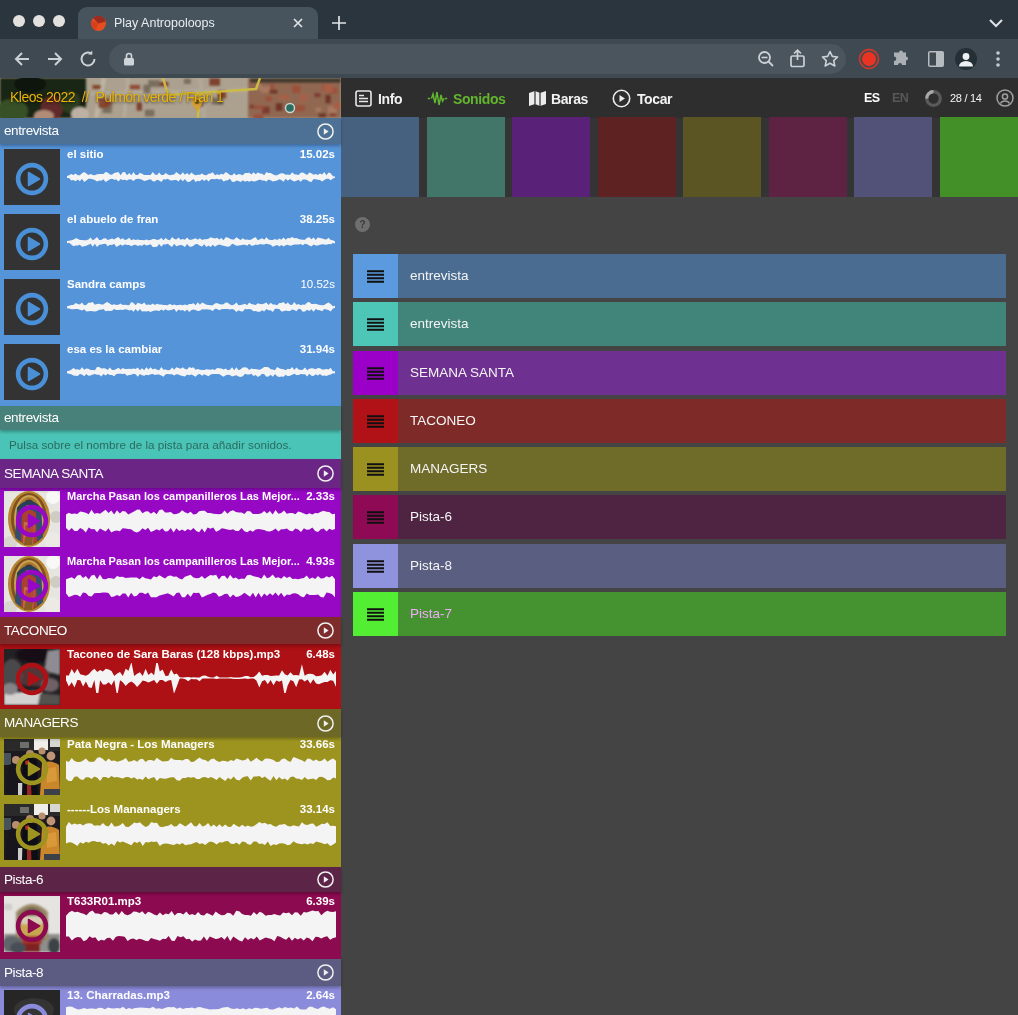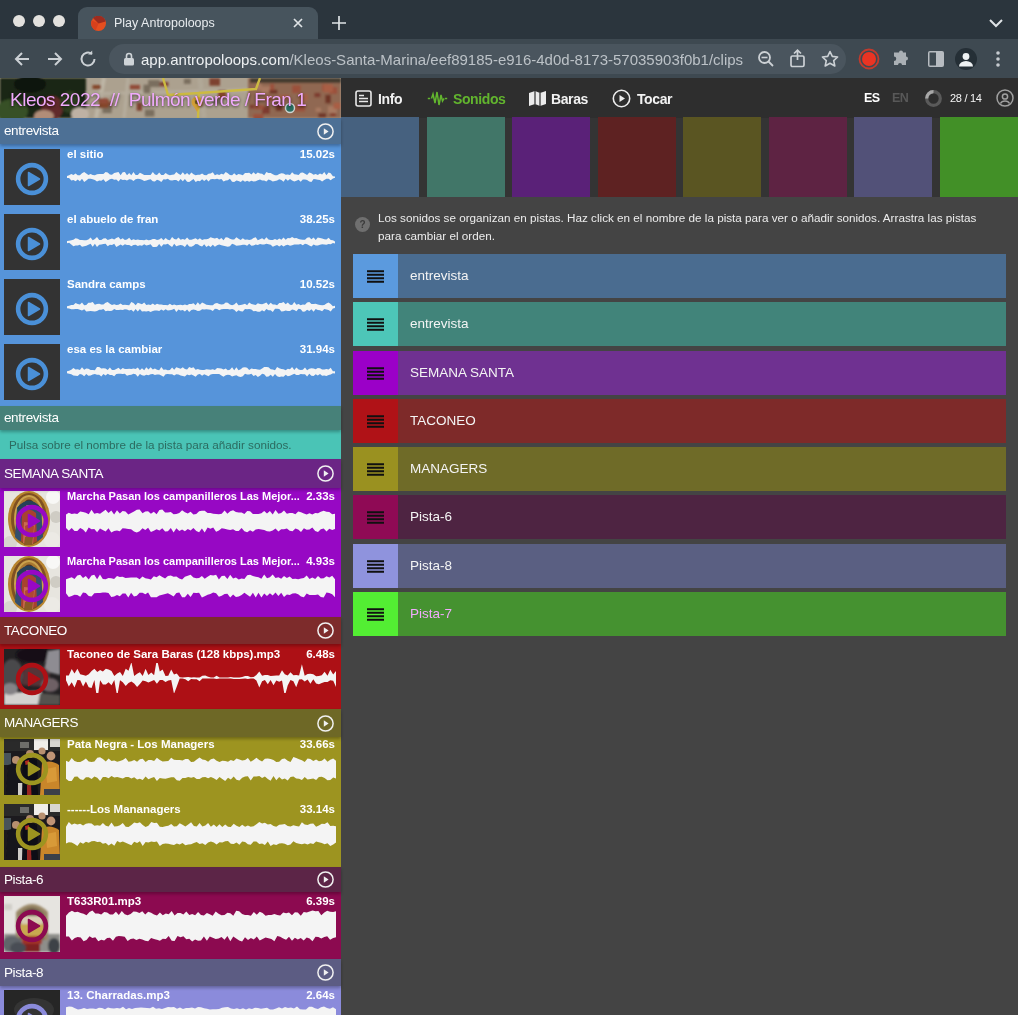--- a/index.html
+++ b/index.html
@@ -38,21 +38,20 @@
     </svg>
 <svg class="abs" style="left:79px;top:50px" width="18" height="18" viewBox="0 0 18 18">
 <path d="M15.5 9 A6.5 6.5 0 1 1 13 3.9" stroke="#ccd1d5" stroke-width="2" fill="none"></path>
 <path d="M13.2 0.5 L13.2 4.6 L9.1 4.6 Z" fill="#ccd1d5"></path>
     </svg>
 <div class="abs" style="left:109px;top:44px;width:737px;height:30px;border-radius:15px;background:#4a555e"></div>
 <svg class="abs" style="left:123px;top:52px" width="12" height="14" viewBox="0 0 12 14">
 <rect x="1" y="6" width="10" height="7.5" rx="1.5" fill="#cfd4d8"></rect>
 <path d="M3.5 6 V4 a2.5 2.5 0 0 1 5 0 V6" stroke="#cfd4d8" stroke-width="1.6" fill="none"></path>
     </svg>
-<div class="txt" style="left:141px;top:51px;font-size:15px;color:#edf0f2">app.antropoloops.com<span style="color:#bcc2c7">/Kleos-Santa-Marina/eef89185-e916-4d0d-8173-57035903f0b1/clips</span></div>
 <svg class="abs" style="left:757px;top:50px" width="18" height="18" viewBox="0 0 18 18">
 <circle cx="7.5" cy="7.5" r="5.5" stroke="#ccd1d5" stroke-width="1.8" fill="none"></circle>
 <path d="M11.5 11.5 L16 16" stroke="#ccd1d5" stroke-width="1.8"></path>
 <path d="M4.5 7.5 H10.5" stroke="#ccd1d5" stroke-width="1.6"></path>
     </svg>
 <svg class="abs" style="left:789px;top:49px" width="17" height="19" viewBox="0 0 17 19">
 <rect x="2" y="7" width="13" height="10.5" rx="1.5" stroke="#ccd1d5" stroke-width="1.7" fill="none"></rect>
 <path d="M8.5 11 V1.5 M5 4.5 L8.5 1.2 L12 4.5" stroke="#ccd1d5" stroke-width="1.7" fill="none"></path>
     </svg>
 <svg class="abs" style="left:821px;top:50px" width="18" height="18" viewBox="0 0 18 18">
@@ -145,21 +144,21 @@
 <rect x="250" y="0" width="91" height="5" fill="#4e4336"></rect>
 </g>
 <path d="M163 0 L168 17 L199 15 L198 40" stroke="#e8d44a" stroke-width="2.4" fill="none"></path>
 <path d="M199 15 L256 11 L260 0" stroke="#e8d44a" stroke-width="2.4" fill="none"></path>
 <circle cx="290" cy="30" r="4.5" fill="#2e7d6e" stroke="#e8f0ee" stroke-width="1.4"></circle>
 <circle cx="197" cy="24" r="5.5" fill="#f0b53c"></circle>
 <path d="M197 34 L192.5 26 L201.5 26 Z" fill="#f0b53c"></path>
 <circle cx="197" cy="24" r="2.2" fill="#8a6a20"></circle>
 <rect x="0" y="0" width="341" height="40" fill="rgba(15,15,15,0.13)"></rect>
 </svg>
-<div class="txt" style="left:10px;top:89px;font-size:19px;letter-spacing:-0.5px;color:#f0abfc;text-shadow:0 1px 3px rgba(0,0,0,.7)">Kleos 2022&nbsp; // &nbsp;Pulmón verde / Fran 1</div>
+<div class="txt" style="left:10px;top:89px;font-size:14px;letter-spacing:-0.5px;color:#eab308;text-shadow:0 1px 3px rgba(0,0,0,.7)">Kleos 2022&nbsp; // &nbsp;Pulmón verde / Fran 1</div>
 <svg class="abs" style="left:355px;top:90px" width="17" height="17" viewBox="0 0 17 17">
 <rect x="1" y="1" width="15" height="15" rx="2" stroke="#e8e8e8" stroke-width="1.6" fill="none"></rect>
 <path d="M4 5.5 H9 M4 8.5 H13 M4 11.5 H13" stroke="#e8e8e8" stroke-width="1.4"></path>
     </svg>
 <div class="txt" style="left:378px;top:91px;font-size:14px;font-weight:600;letter-spacing:-0.4px;color:#f2f2f2">Info</div>
 <svg class="abs" style="left:427px;top:90px" width="21" height="17" viewBox="0 0 21 17">
 <g stroke="#62b52e" stroke-width="1.6" fill="none">
 <path d="M0.8 8.5 H3.2 M17.8 8.5 H20.2"></path>
 <path d="M4.5 8.5 L6 4 L8 13 L10 2 L12 15 L14 5 L15.5 11 L17 8.5" stroke-width="1.5"></path>
 </g>
@@ -262,21 +261,21 @@
 <svg style="position:absolute;left:67px;top:234px" width="268" height="16" viewBox="0 0 268 16">
       <path d="M0.0 7.0 L2.1 6.7 L4.3 6.3 L6.4 5.7 L8.6 4.2 L10.7 4.8 L12.9 6.0 L15.0 6.0 L17.2 6.2 L19.3 6.2 L21.4 5.5 L23.6 3.6 L25.7 6.2 L27.9 4.9 L30.0 3.0 L32.2 6.1 L34.3 6.1 L36.4 4.5 L38.6 4.2 L40.7 6.0 L42.9 5.3 L45.0 4.6 L47.2 5.4 L49.3 4.1 L51.5 3.0 L53.6 5.5 L55.7 4.2 L57.9 6.1 L60.0 5.4 L62.2 3.7 L64.3 6.3 L66.5 5.2 L68.6 5.9 L70.8 5.4 L72.9 6.1 L75.0 6.0 L77.2 6.3 L79.3 5.5 L81.5 6.2 L83.6 5.9 L85.8 5.1 L87.9 5.0 L90.0 6.0 L92.2 5.4 L94.3 4.0 L96.5 6.3 L98.6 3.9 L100.8 5.8 L102.9 6.3 L105.1 3.0 L107.2 5.0 L109.3 5.6 L111.5 3.6 L113.6 5.8 L115.8 5.0 L117.9 5.7 L120.1 3.4 L122.2 5.7 L124.4 5.7 L126.5 4.9 L128.6 4.2 L130.8 5.7 L132.9 4.3 L135.1 6.1 L137.2 5.2 L139.4 5.2 L141.5 4.7 L143.6 3.3 L145.8 4.0 L147.9 4.6 L150.1 3.8 L152.2 5.5 L154.4 4.1 L156.5 6.3 L158.7 3.3 L160.8 3.4 L162.9 4.8 L165.1 5.4 L167.2 5.5 L169.4 3.2 L171.5 4.8 L173.7 6.1 L175.8 4.2 L178.0 5.8 L180.1 5.6 L182.2 6.1 L184.4 5.6 L186.5 4.0 L188.7 3.2 L190.8 6.3 L193.0 5.2 L195.1 4.3 L197.2 5.8 L199.4 3.2 L201.5 5.4 L203.7 5.9 L205.8 5.9 L208.0 5.0 L210.1 6.0 L212.3 4.6 L214.4 5.8 L216.5 3.5 L218.7 5.8 L220.8 3.9 L223.0 4.3 L225.1 3.0 L227.3 4.3 L229.4 4.1 L231.6 5.0 L233.7 5.6 L235.8 5.8 L238.0 5.8 L240.1 3.8 L242.3 3.2 L244.4 5.3 L246.6 3.4 L248.7 6.1 L250.8 3.6 L253.0 3.9 L255.1 4.5 L257.3 5.3 L259.4 5.4 L261.6 3.8 L263.7 5.9 L265.9 6.3 L268.0 7.4 L268.0 9.5 L265.9 9.1 L263.7 10.2 L261.6 10.0 L259.4 10.7 L257.3 10.6 L255.1 10.3 L253.0 10.7 L250.8 11.4 L248.7 11.6 L246.6 10.4 L244.4 12.5 L242.3 11.4 L240.1 10.3 L238.0 9.8 L235.8 11.2 L233.7 9.9 L231.6 10.6 L229.4 10.4 L227.3 10.5 L225.1 11.2 L223.0 11.7 L220.8 10.7 L218.7 11.2 L216.5 12.4 L214.4 10.9 L212.3 12.4 L210.1 10.9 L208.0 11.8 L205.8 12.7 L203.7 10.8 L201.5 10.3 L199.4 9.7 L197.2 10.5 L195.1 10.5 L193.0 10.0 L190.8 11.0 L188.7 10.6 L186.5 11.6 L184.4 11.8 L182.2 9.8 L180.1 11.7 L178.0 10.7 L175.8 10.7 L173.7 11.2 L171.5 11.5 L169.4 11.8 L167.2 10.4 L165.1 9.8 L162.9 12.2 L160.8 12.7 L158.7 12.2 L156.5 11.8 L154.4 11.3 L152.2 10.6 L150.1 11.3 L147.9 12.7 L145.8 10.7 L143.6 12.9 L141.5 11.5 L139.4 13.0 L137.2 10.2 L135.1 12.6 L132.9 11.8 L130.8 10.2 L128.6 10.1 L126.5 11.8 L124.4 12.8 L122.2 12.5 L120.1 10.0 L117.9 12.9 L115.8 11.5 L113.6 11.1 L111.5 11.6 L109.3 12.2 L107.2 9.7 L105.1 13.1 L102.9 11.5 L100.8 9.7 L98.6 10.5 L96.5 10.3 L94.3 12.7 L92.2 10.1 L90.0 12.8 L87.9 12.9 L85.8 12.9 L83.6 10.3 L81.5 10.9 L79.3 11.5 L77.2 10.3 L75.0 11.8 L72.9 11.2 L70.8 12.1 L68.6 10.8 L66.5 11.1 L64.3 12.3 L62.2 11.0 L60.0 11.1 L57.9 10.2 L55.7 11.7 L53.6 10.6 L51.5 11.7 L49.3 13.0 L47.2 9.7 L45.0 11.0 L42.9 10.8 L40.7 12.3 L38.6 9.8 L36.4 10.0 L34.3 10.4 L32.2 10.8 L30.0 12.9 L27.9 9.8 L25.7 12.7 L23.6 9.7 L21.4 10.7 L19.3 11.7 L17.2 12.3 L15.0 12.7 L12.9 10.8 L10.7 11.6 L8.6 11.4 L6.4 12.3 L4.3 10.6 L2.1 8.7 L0.0 9.3 Z" fill="#f4f4f4"></path>
     </svg>
 <div class="abs" style="left:4px;top:279px;width:56px;height:56px;background:#333333;overflow:hidden">
       <svg style="position:absolute;left:11px;top:13px" width="34" height="34" viewBox="0 0 34 34">
         <circle cx="17" cy="17" r="13.9" stroke="#4a90d8" stroke-width="4.6" fill="none"></circle>
         <path d="M13.5 10.5 L24.5 17 L13.5 23.5 Z" fill="#4a90d8" stroke="#4a90d8" stroke-width="1.5" stroke-linejoin="round"></path>
       </svg>
     </div>
 <div class="txt" style="left:67px;top:278px;font-size:11.5px;font-weight:600;color:#ffffff">Sandra camps</div>
-    <div class="txt" style="right:683px;top:278px;font-size:11.5px;font-weight:700;color:#ffffff">10.52s</div>
+    <div class="txt" style="right:683px;top:278px;font-size:11.5px;font-weight:400;color:#ffffff">10.52s</div>
 <svg style="position:absolute;left:67px;top:299px" width="268" height="16" viewBox="0 0 268 16">
       <path d="M0.0 7.2 L2.1 6.7 L4.3 5.9 L6.4 6.0 L8.6 4.1 L10.7 4.9 L12.9 5.6 L15.0 3.6 L17.2 6.3 L19.3 6.0 L21.4 3.7 L23.6 3.7 L25.7 3.1 L27.9 5.8 L30.0 5.0 L32.2 4.7 L34.3 5.4 L36.4 5.6 L38.6 3.7 L40.7 3.0 L42.9 4.8 L45.0 6.1 L47.2 5.2 L49.3 5.9 L51.5 5.8 L53.6 4.6 L55.7 6.1 L57.9 5.8 L60.0 5.9 L62.2 6.2 L64.3 3.1 L66.5 4.1 L68.6 6.3 L70.8 3.8 L72.9 4.4 L75.0 5.3 L77.2 3.4 L79.3 5.9 L81.5 5.4 L83.6 6.1 L85.8 4.6 L87.9 5.9 L90.0 4.7 L92.2 5.4 L94.3 5.5 L96.5 6.0 L98.6 6.1 L100.8 6.2 L102.9 4.8 L105.1 6.3 L107.2 5.5 L109.3 6.3 L111.5 6.1 L113.6 5.7 L115.8 6.2 L117.9 5.4 L120.1 6.3 L122.2 5.0 L124.4 4.9 L126.5 4.3 L128.6 6.3 L130.8 3.3 L132.9 5.8 L135.1 3.6 L137.2 4.6 L139.4 5.8 L141.5 5.9 L143.6 6.3 L145.8 6.2 L147.9 4.6 L150.1 3.9 L152.2 5.0 L154.4 5.5 L156.5 5.2 L158.7 3.5 L160.8 3.7 L162.9 5.6 L165.1 6.3 L167.2 5.4 L169.4 3.5 L171.5 6.3 L173.7 6.1 L175.8 5.6 L178.0 4.8 L180.1 6.3 L182.2 3.5 L184.4 5.0 L186.5 5.5 L188.7 5.9 L190.8 4.3 L193.0 4.9 L195.1 5.2 L197.2 4.5 L199.4 3.4 L201.5 6.1 L203.7 3.7 L205.8 5.6 L208.0 5.6 L210.1 6.2 L212.3 4.1 L214.4 4.1 L216.5 2.9 L218.7 5.2 L220.8 3.6 L223.0 5.7 L225.1 6.1 L227.3 2.9 L229.4 5.7 L231.6 5.1 L233.7 6.3 L235.8 5.5 L238.0 5.8 L240.1 3.6 L242.3 2.9 L244.4 5.0 L246.6 5.1 L248.7 4.8 L250.8 5.4 L253.0 5.9 L255.1 6.3 L257.3 6.0 L259.4 4.6 L261.6 3.4 L263.7 4.9 L265.9 7.3 L268.0 6.7 L268.0 9.0 L265.9 9.4 L263.7 12.4 L261.6 11.0 L259.4 10.4 L257.3 9.9 L255.1 12.3 L253.0 11.3 L250.8 10.9 L248.7 10.1 L246.6 12.7 L244.4 10.3 L242.3 12.1 L240.1 10.7 L238.0 12.4 L235.8 12.8 L233.7 10.2 L231.6 9.7 L229.4 12.2 L227.3 10.9 L225.1 10.4 L223.0 12.1 L220.8 11.9 L218.7 11.5 L216.5 12.3 L214.4 12.5 L212.3 9.9 L210.1 9.7 L208.0 9.8 L205.8 12.9 L203.7 11.2 L201.5 11.2 L199.4 9.9 L197.2 12.4 L195.1 11.3 L193.0 12.7 L190.8 12.8 L188.7 11.9 L186.5 12.2 L184.4 10.6 L182.2 10.0 L180.1 10.2 L178.0 9.9 L175.8 12.6 L173.7 12.2 L171.5 11.2 L169.4 13.1 L167.2 10.8 L165.1 9.9 L162.9 10.6 L160.8 10.1 L158.7 9.9 L156.5 9.9 L154.4 10.3 L152.2 11.2 L150.1 10.1 L147.9 9.7 L145.8 12.0 L143.6 10.7 L141.5 10.5 L139.4 10.3 L137.2 10.5 L135.1 10.2 L132.9 11.7 L130.8 12.0 L128.6 11.0 L126.5 10.4 L124.4 10.9 L122.2 13.0 L120.1 10.5 L117.9 12.4 L115.8 10.9 L113.6 11.4 L111.5 10.4 L109.3 13.1 L107.2 9.8 L105.1 10.8 L102.9 11.2 L100.8 11.6 L98.6 10.2 L96.5 11.7 L94.3 10.4 L92.2 11.9 L90.0 11.4 L87.9 11.5 L85.8 11.9 L83.6 13.0 L81.5 11.9 L79.3 12.4 L77.2 12.2 L75.0 12.5 L72.9 10.0 L70.8 12.4 L68.6 9.9 L66.5 12.8 L64.3 10.7 L62.2 11.6 L60.0 10.6 L57.9 10.2 L55.7 11.0 L53.6 10.7 L51.5 10.9 L49.3 11.1 L47.2 10.0 L45.0 11.7 L42.9 12.0 L40.7 11.8 L38.6 12.2 L36.4 9.9 L34.3 10.8 L32.2 10.8 L30.0 12.0 L27.9 12.4 L25.7 12.2 L23.6 12.0 L21.4 12.2 L19.3 12.5 L17.2 10.3 L15.0 11.4 L12.9 10.8 L10.7 10.1 L8.6 9.9 L6.4 10.2 L4.3 10.2 L2.1 9.5 L0.0 9.3 Z" fill="#f4f4f4"></path>
     </svg>
 <div class="abs" style="left:4px;top:344px;width:56px;height:56px;background:#333333;overflow:hidden">
       <svg style="position:absolute;left:11px;top:13px" width="34" height="34" viewBox="0 0 34 34">
         <circle cx="17" cy="17" r="13.9" stroke="#4a90d8" stroke-width="4.6" fill="none"></circle>
         <path d="M13.5 10.5 L24.5 17 L13.5 23.5 Z" fill="#4a90d8" stroke="#4a90d8" stroke-width="1.5" stroke-linejoin="round"></path>
       </svg>
     </div>
 <div class="txt" style="left:67px;top:343px;font-size:11.5px;font-weight:600;color:#ffffff">esa es la cambiar</div>
@@ -516,21 +515,20 @@
 <div class="abs" style="left:512.1px;top:117px;width:78px;height:80px;background:#5a2178"></div>
 <div class="abs" style="left:597.7px;top:117px;width:78px;height:80px;background:#5e2222"></div>
 <div class="abs" style="left:683.3px;top:117px;width:78px;height:80px;background:#5a5522"></div>
 <div class="abs" style="left:768.8px;top:117px;width:78px;height:80px;background:#5e2343"></div>
 <div class="abs" style="left:854.4px;top:117px;width:78px;height:80px;background:#525178"></div>
 <div class="abs" style="left:940.0px;top:117px;width:78px;height:80px;background:#429027"></div>
 <svg class="abs" style="left:355px;top:217px" width="15" height="15" viewBox="0 0 15 15">
 <circle cx="7.5" cy="7.5" r="7.5" fill="#6f6f6f"></circle>
 <text x="7.5" y="11" font-size="10" font-weight="bold" fill="#3b3b3b" text-anchor="middle" font-family="Liberation Sans">?</text>
     </svg>
-<div class="abs" style="left:378px;top:209px;font-size:11.7px;line-height:17.5px;color:#ececec;white-space:nowrap">Los sonidos se organizan en pistas. Haz click en el nombre de la pista para ver o añadir sonidos. Arrastra las pistas<br>para cambiar el orden.</div>
 <div class="abs" style="left:353px;top:254px;width:653px;height:44px;background:#4a6c90"></div>
 <div class="abs" style="left:353px;top:254px;width:45px;height:44px;background:#5b9ade"></div>
 <svg class="abs" style="left:367px;top:270px" width="17" height="13" viewBox="0 0 17 13">
       <path d="M0 1.2 H17 M0 4.7 H17 M0 8.2 H17 M0 11.7 H17" stroke="#101010" stroke-width="2.1"></path>
     </svg>
 <div class="txt" style="left:410px;top:268px;font-size:13.5px;color:#f4f4f4">entrevista</div>
 <div class="abs" style="left:353px;top:302px;width:653px;height:44px;background:#41847a"></div>
 <div class="abs" style="left:353px;top:302px;width:45px;height:44px;background:#4dc6b8"></div>
 <svg class="abs" style="left:367px;top:318px" width="17" height="13" viewBox="0 0 17 13">
       <path d="M0 1.2 H17 M0 4.7 H17 M0 8.2 H17 M0 11.7 H17" stroke="#101010" stroke-width="2.1"></path>

